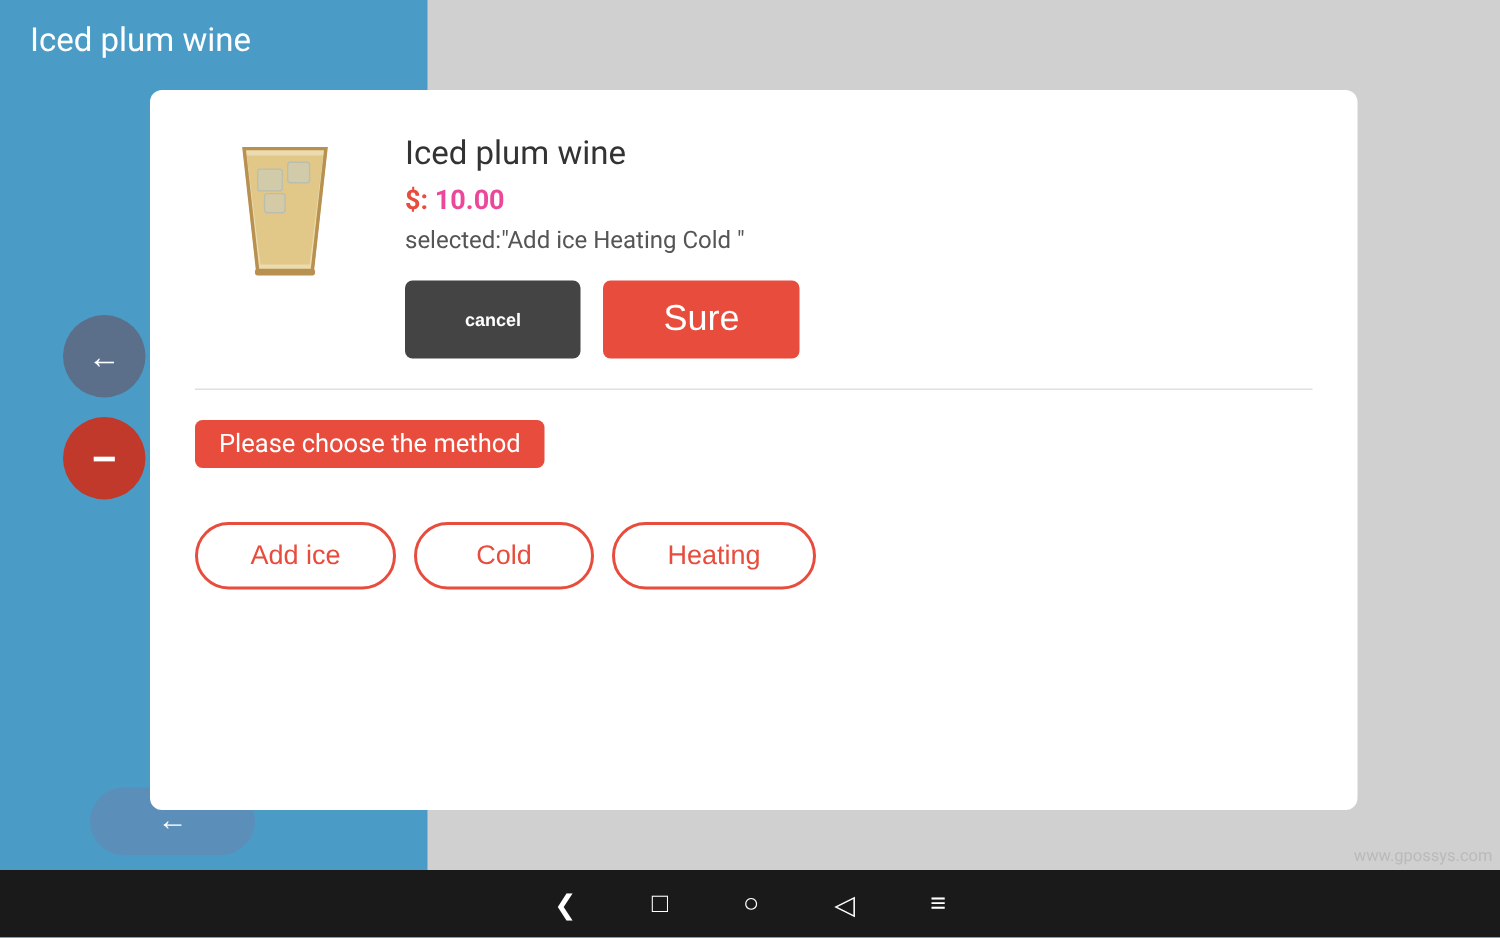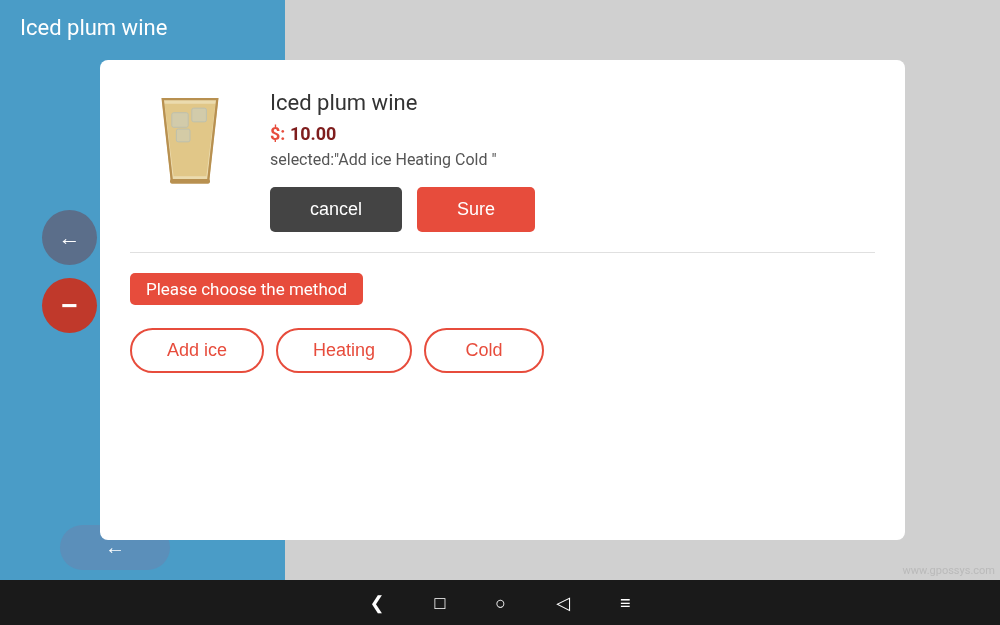--- a/index.html
+++ b/index.html
@@ -169,47 +169,48 @@
       gap: 15px;
       margin-top: 18px;
     }
 
     .btn-cancel {
       padding: 12px 40px;
       background: #444;
       color: white;
       border: none;
       border-radius: 5px;
-      font-size: 18px;
-      cursor: pointer;
+      font-size: 12px;
+      cursor: pointer;
+      font-weight: bold;
     }
 
     .btn-sure {
       padding: 12px 40px;
       background: #e74c3c;
       color: white;
       border: none;
       border-radius: 5px;
-      font-size: 18px;
+      font-size: 24px;
       cursor: pointer;
     }
 
     
     .method-section {
       margin-top: 20px;
     }
 
     .method-label {
       display: inline-block;
       background: #e74c3c;
       color: white;
       padding: 6px 16px;
       border-radius: 5px;
       font-size: 17px;
-      margin-bottom: 23px;
+      margin-bottom: 36px;
     }
 
     .method-options {
       display: flex;
       flex-wrap: wrap;
       gap: 12px;
     }
 
     .method-option {
       padding: 10px 35px;
@@ -297,36 +298,36 @@
 
         <polygon points="20,10 80,10 70,100 30,100" fill="none" stroke="#b89050" stroke-width="2.5"></polygon>
 
         <rect x="28" y="98" width="44" height="5" rx="2" fill="#b89050"></rect>
       </svg>
     </div>
     <div class="product-info">
       <div class="product-name">Iced plum wine</div>
       <div class="product-price">
         <span>$:</span>
-        <span style="color:#7f1d1d; font-weight:bold;">10.00</span>
+        <span style="color:#ec4899; font-weight:bold;">10.00</span>
       </div>
       <div class="product-selected">selected:"Add ice Heating Cold "</div>
       <div class="action-buttons">
         <button class="btn-cancel">cancel</button>
         <button class="btn-sure">Sure</button>
       </div>
     </div>
   </div>
 
   <div class="method-section">
     <div class="method-label">Please choose the method</div>
     <div class="method-options">
       <button class="method-option">Add ice</button>
+      <button class="method-option">Cold</button>
       <button class="method-option">Heating</button>
-      <button class="method-option">Cold</button>
     </div>
   </div>
 </div>
 
 <div class="watermark">www.gpossys.com</div>
 
 <div class="nav-bar">
   <div></div>
   <div class="nav-bar-center">
     <span class="nav-icon">❮</span>

